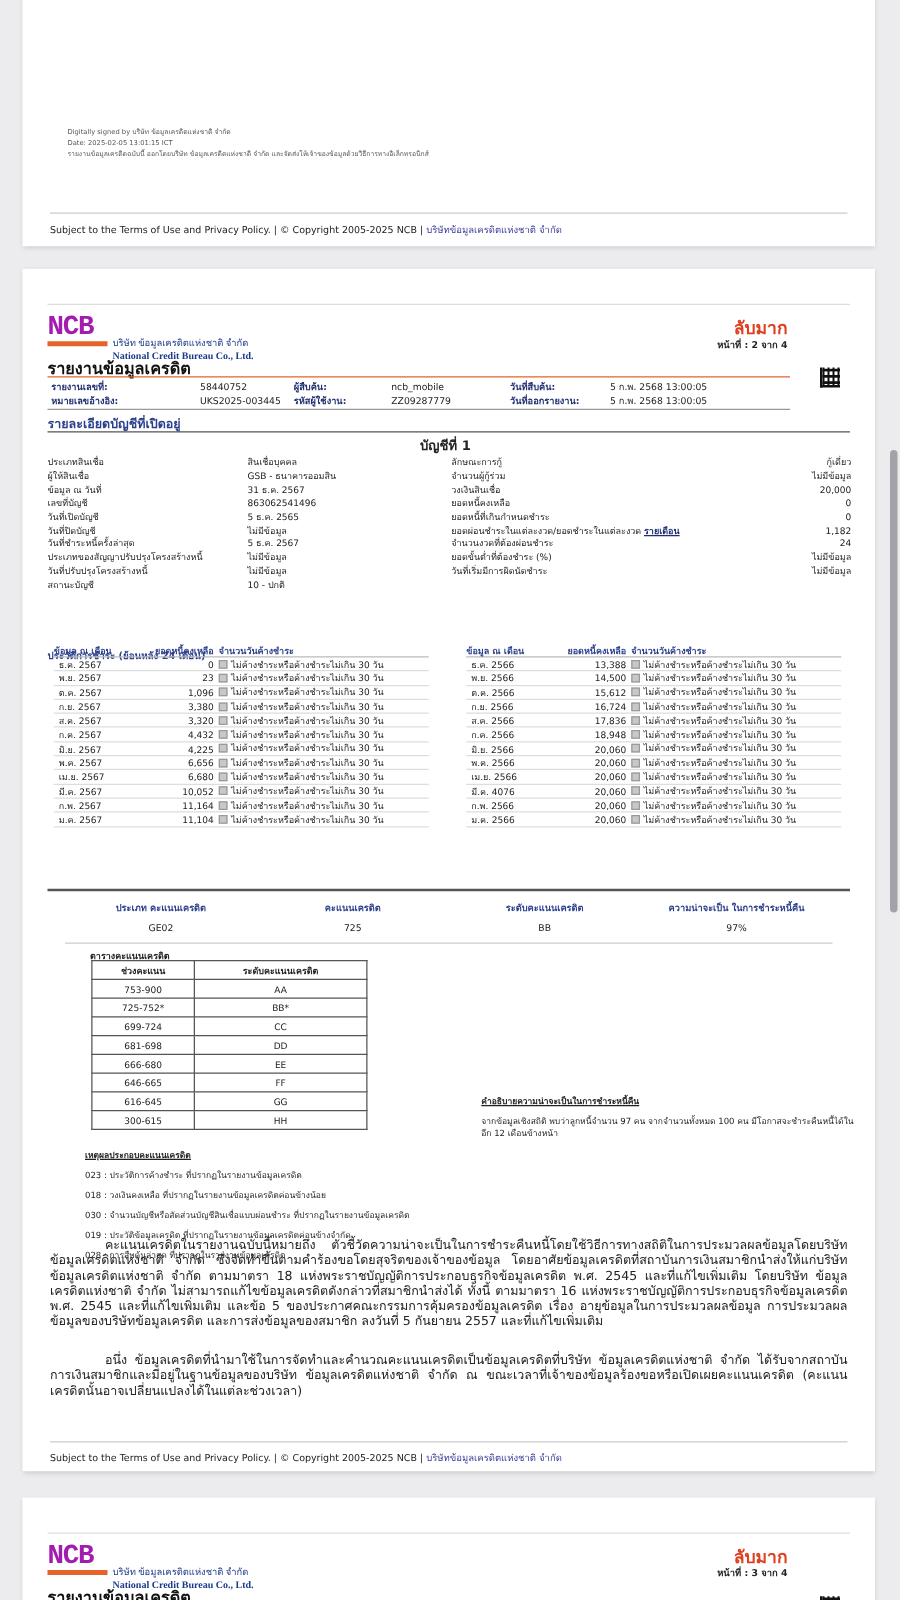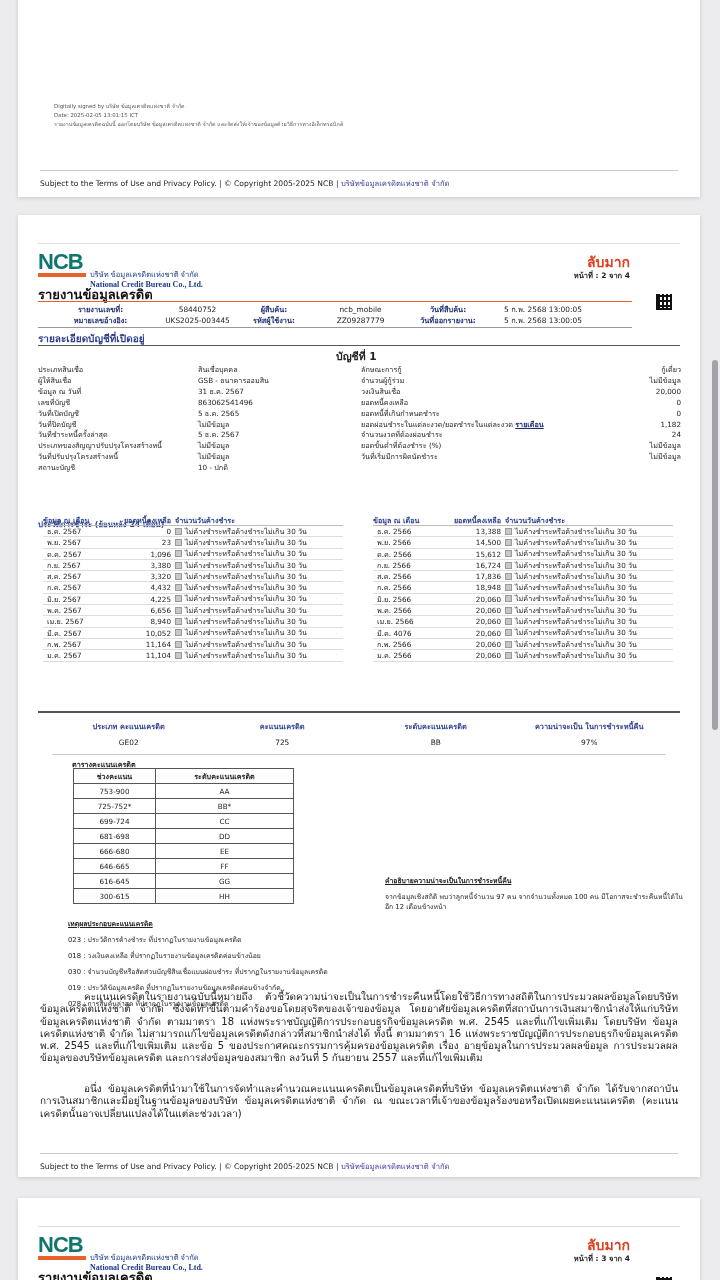--- a/index.html
+++ b/index.html
@@ -11,35 +11,35 @@
   #page3 { top: 1198px; height: 120px; }
 
   .sig { position: absolute; left: 36px; top: 112px; font-size: 5.4px; color: #555; line-height: 9px; }
   .footer { position: absolute; left: 22px; right: 22px; font-size: 7.6px; color: #222; border-top: 1px solid #ccc; padding-top: 6px; white-space: nowrap; }
   .footer .thai { color: #3b3b9a; }
   #page1 .footer { top: 180px; }
   #page2 .footer { top: 938px; }
 
   .hdr { position: absolute; left: 20px; right: 20px; border-top: 1px solid #ddd; }
   .logo { position: absolute; left: 0; top: 8px; width: 50px; }
-  .logo .ncb { font-family: Liberation Sans, sans-serif; font-weight: bold; font-size: 22px; color: #0f766e; letter-spacing: -1px; line-height: 20px; }
+  .logo .ncb { font-family: Liberation Mono, monospace; font-weight: bold; font-size: 22px; color: #a21caf; letter-spacing: -1px; line-height: 20px; }
   .logo .bar { height: 4px; width: 48px; background: #e5632a; margin-top: 1px; }
   .company { position: absolute; left: 52px; top: 26px; font-family: "Liberation Serif", serif; font-size: 7.5px; color: #1c3a8a; line-height: 10px; }
   .company .en { font-weight: bold; font-size: 8px; }
   .secret { position: absolute; right: 50px; top: 7px; color: #e0401f; font-size: 14px; font-weight: bold; }
   .pageno { position: absolute; right: 50px; top: 25px; font-size: 7.5px; font-weight: bold; color: #222; }
   .qr { position: absolute; right: 8px; top: 50px; width: 16px; height: 16px;
         background:
           linear-gradient(90deg,#111 2px,transparent 2px) 0 0/4px 4px,
           linear-gradient(#111 2px,transparent 2px) 1px 1px/5px 5px; border-left:2px solid #111; border-bottom:2px solid #111; }
   .title { position: absolute; left: 0; top: 40px; font-size: 13px; font-weight: bold; color: #111; }
   .title-rule { position: absolute; left: 0; right: 48px; top: 57px; border-top: 1.5px solid #e5632a; }
 
   .meta { position: absolute; left: 3px; top: 60px; width: 570px; font-size: 7.4px; }
-  .meta .row { display: flex; height: 11px; line-height: 11px; text-align: center; }
+  .meta .row { display: flex; height: 11px; line-height: 11px; }
   .meta .lbl { font-weight: bold; color: #1f2f70; }
   .meta .c1 { width: 119px; } .meta .c2 { width: 75px; } .meta .c3 { width: 78px; }
   .meta .c4 { width: 95px; } .meta .c5 { width: 80px; } .meta .c6 { width: 110px; }
   .meta-rule { position: absolute; left: 0; right: 48px; top: 83px; border-top: 1px solid #999; }
 
   .section-title { position: absolute; left: 0; top: 87px; font-size: 10px; font-weight: bold; color: #2c3f8c; }
   .section-rule { position: absolute; left: 0; right: 0; top: 101px; border-top: 1.5px solid #555; }
 
   .acct-title { position: absolute; left: 298px; top: 104px; font-size: 10.5px; font-weight: bold; }
   .details { position: absolute; top: 121px; font-size: 7.2px; line-height: 10.9px; }
@@ -284,21 +284,21 @@
         <div class="row">
           <span class="m">พ.ค. 2567</span>
           <span class="b">6,656</span>
           <span class="s">
             <span class="sq"></span>
             <span>ไม่ค้างชำระหรือค้างชำระไม่เกิน 30 วัน</span>
           </span>
         </div>
         <div class="row">
           <span class="m">เม.ย. 2567</span>
-          <span class="b">8,940</span>
+          <span class="b">6,680</span>
           <span class="s">
             <span class="sq"></span>
             <span>ไม่ค้างชำระหรือค้างชำระไม่เกิน 30 วัน</span>
           </span>
         </div>
         <div class="row">
           <span class="m">มี.ค. 2567</span>
           <span class="b">10,052</span>
           <span class="s">
             <span class="sq"></span>

